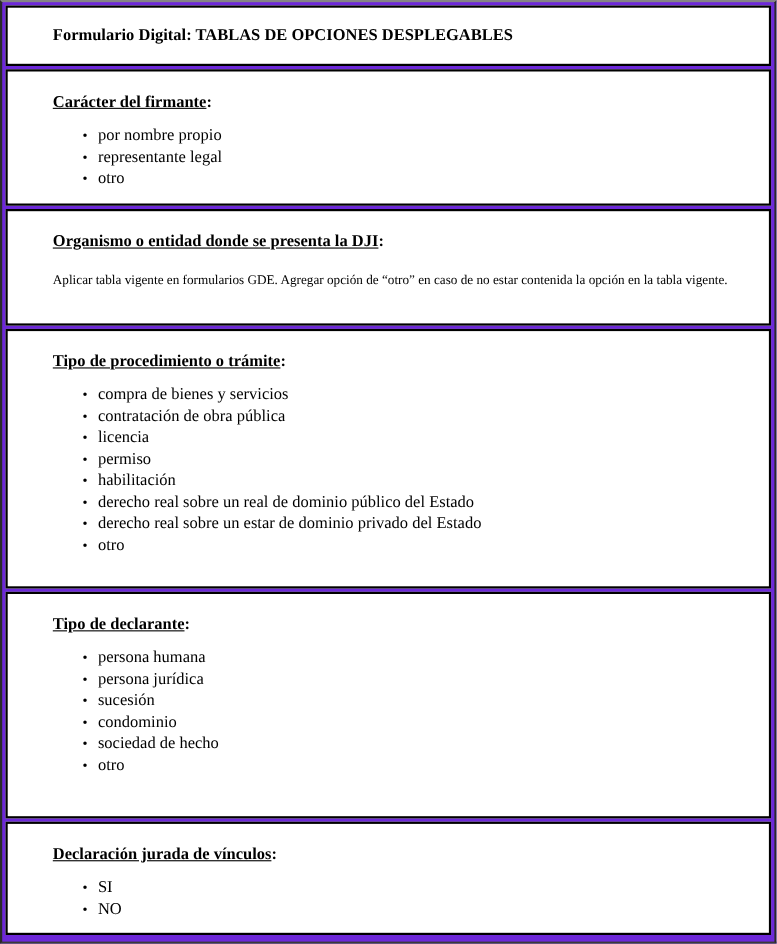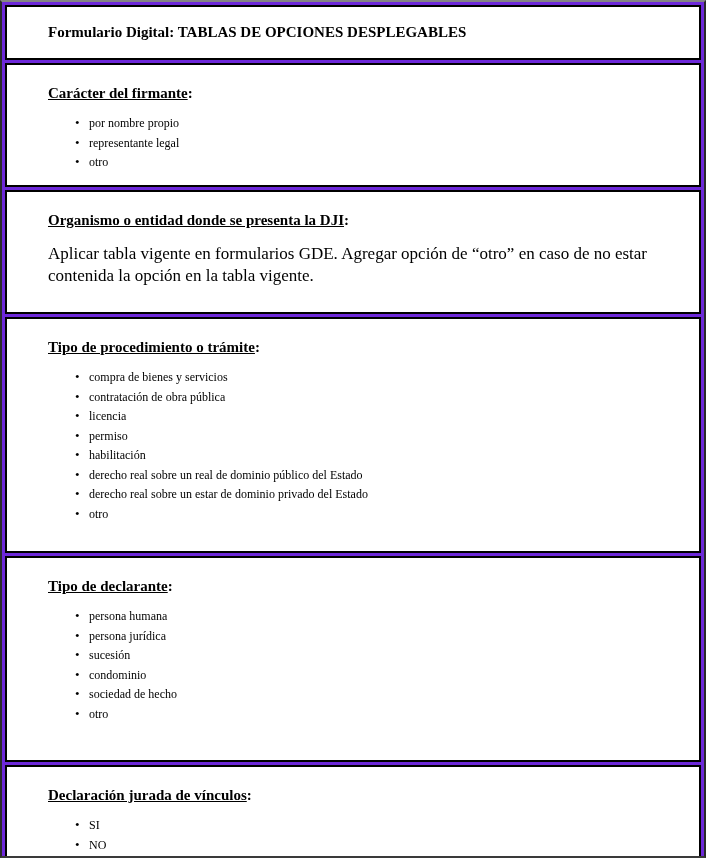--- a/index.html
+++ b/index.html
@@ -31,47 +31,47 @@
     padding-left: 41px;
   }
   .doc-title {
     font-size: 15px;
     font-weight: bold;
     white-space: nowrap;
   }
 
   .sec { padding: 19px 8px 0 41px; }
   .sec-0 { height: 124px; }
-  .sec-1 { height: 124px; }
+  .sec-1 { height: 106px; }
   .sec-2 { height: 236px; }
   .sec-3 { height: 206px; }
   .sec-4 { height: 103px; }
 
   .heading {
     font-size: 15px;
     font-weight: bold;
     line-height: 18px;
   }
   .heading .u { text-decoration: underline; margin-top: 44px; }
 
   .para {
-    font-size: 17px;
+    font-size: 12px;
     line-height: 22px;
     margin: 14px 0 0 0;
     padding-right: 2px;
   }
 
   ul.bullets {
     list-style: none;
     margin: 12px 0 0 0;
     padding: 0;
   }
   ul.bullets li {
     position: relative;
-    font-size: 12px;
+    font-size: 15px;
     line-height: 19.5px;
     margin-left: 27px;
     padding-left: 14px;
   }
   ul.bullets li::before {
     content: "\2022";
     position: absolute;
     left: 0;
     top: -1px;
     font-size: 13px;

